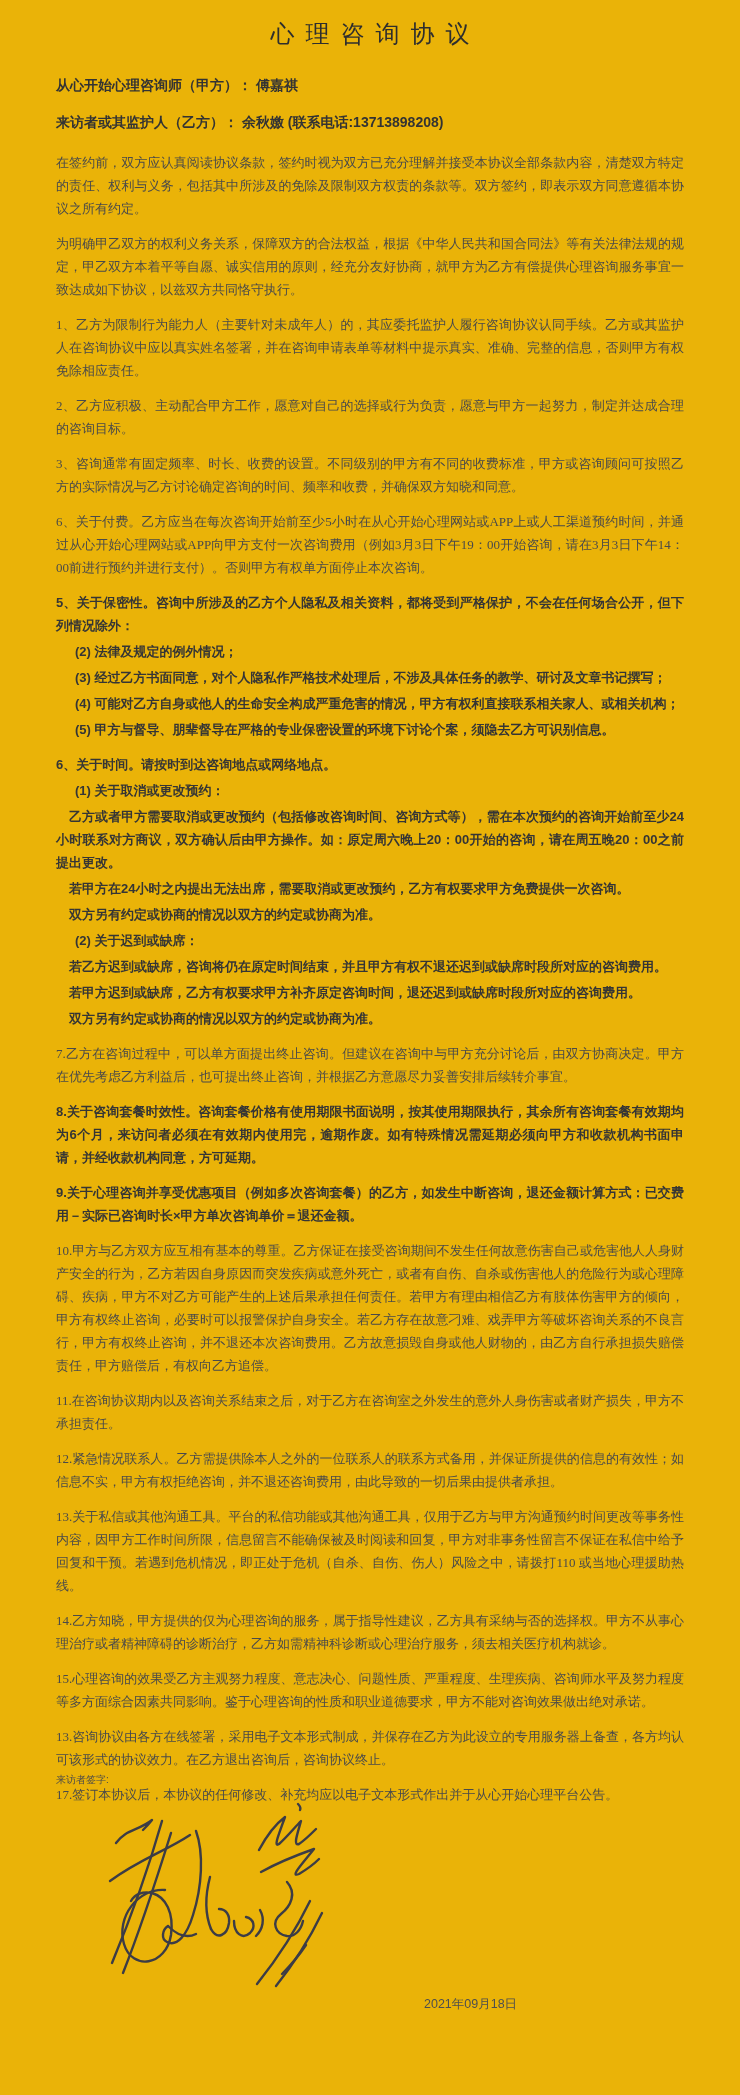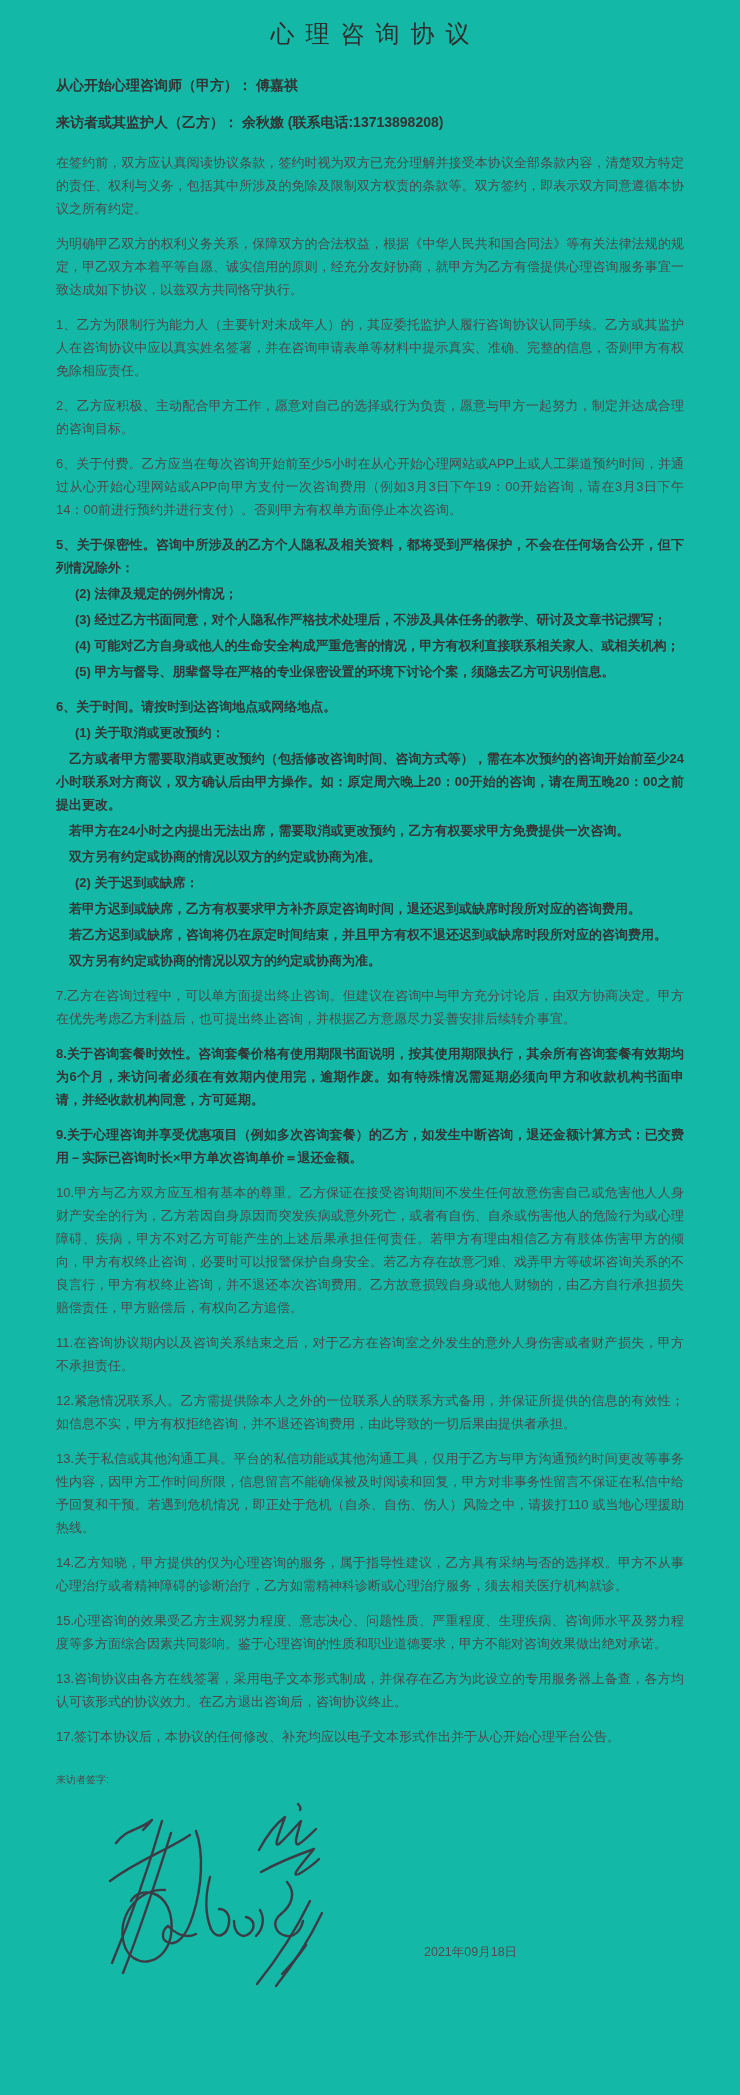--- a/index.html
+++ b/index.html
@@ -1,63 +1,64 @@
 <!DOCTYPE html>
 <html><head>
 <meta charset="utf-8">
 <style>
   html,body{margin:0;padding:0;}
   body{background:#ededed;font-family:"Liberation Sans",sans-serif;}
-  .page{position:relative;width:740px;height:2095px;overflow:hidden;background:#14b8a6;
+  .page{position:relative;width:740px;height:2095px;overflow:hidden;background:#eab308;
         box-sizing:border-box;padding:10px 56px 0 56px;}
   .doc-title{font-size:24px;font-weight:500;letter-spacing:11px;text-align:center;
              color:#2e2e2e;margin:8px 0 27px 0;padding-left:11px;}
   .party{font-weight:bold;font-size:14px;color:#333;margin:0 0 19px 0;}
   .blk{font-size:13px;line-height:23px;color:#4a4a4a;text-align:justify;margin:0 0 12px 0;}
-  .blk.plain{font-weight:normal;}
+  .blk.plain{font-weight:normal;font-family:Liberation Serif, serif;}
   .blk.bold{font-weight:bold;color:#353535;}
   .blk.bold-tight{font-weight:bold;color:#353535;margin-bottom:3px;}
   .blk.item{font-weight:bold;color:#353535;margin-bottom:3px;text-indent:19px;}
   .blk.item-end{font-weight:bold;color:#353535;margin-bottom:12px;text-indent:19px;}
   .blk.sub{font-weight:bold;color:#353535;margin-bottom:3px;text-indent:13px;}
   .blk.sub-end{font-weight:bold;color:#353535;margin-bottom:12px;text-indent:13px;}
   .sig-label{position:absolute;left:56px;top:1763px;font-size:10px;color:#4a4a4a;}
   .sig-wrap{position:absolute;left:108px;top:1793px;width:228px;height:196px;}
   .sig-wrap svg{width:100%;height:100%;}
   .sig-wrap path{fill:none;stroke:#3c3c46;stroke-width:2.4;stroke-linecap:round;stroke-linejoin:round;}
-  .date-line{position:absolute;left:424px;top:1944px;font-size:12.5px;color:#4f4f4f;}
+  .date-line{position:absolute;left:424px;top:1996px;font-size:12.5px;color:#4f4f4f;}
 </style>
 </head>
 <body>
 
 <div class="page">
   <h1 class="doc-title">心理咨询协议</h1>
 
   <p class="party">从心开始心理咨询师（甲方）： 傅嘉祺</p>
   <p class="party">来访者或其监护人（乙方）： 余秋嬓 (联系电话:13713898208)</p>
 
   <div>
       <p class="blk plain">在签约前，双方应认真阅读协议条款，签约时视为双方已充分理解并接受本协议全部条款内容，清楚双方特定的责任、权利与义务，包括其中所涉及的免除及限制双方权责的条款等。双方签约，即表示双方同意遵循本协议之所有约定。</p>
       <p class="blk plain">为明确甲乙双方的权利义务关系，保障双方的合法权益，根据《中华人民共和国合同法》等有关法律法规的规定，甲乙双方本着平等自愿、诚实信用的原则，经充分友好协商，就甲方为乙方有偿提供心理咨询服务事宜一致达成如下协议，以兹双方共同恪守执行。</p>
       <p class="blk plain">1、乙方为限制行为能力人（主要针对未成年人）的，其应委托监护人履行咨询协议认同手续。乙方或其监护人在咨询协议中应以真实姓名签署，并在咨询申请表单等材料中提示真实、准确、完整的信息，否则甲方有权免除相应责任。</p>
       <p class="blk plain">2、乙方应积极、主动配合甲方工作，愿意对自己的选择或行为负责，愿意与甲方一起努力，制定并达成合理的咨询目标。</p>
+      <p class="blk plain">3、咨询通常有固定频率、时长、收费的设置。不同级别的甲方有不同的收费标准，甲方或咨询顾问可按照乙方的实际情况与乙方讨论确定咨询的时间、频率和收费，并确保双方知晓和同意。</p>
       <p class="blk plain">6、关于付费。乙方应当在每次咨询开始前至少5小时在从心开始心理网站或APP上或人工渠道预约时间，并通过从心开始心理网站或APP向甲方支付一次咨询费用（例如3月3日下午19：00开始咨询，请在3月3日下午14：00前进行预约并进行支付）。否则甲方有权单方面停止本次咨询。</p>
       <p class="blk bold-tight">5、关于保密性。咨询中所涉及的乙方个人隐私及相关资料，都将受到严格保护，不会在任何场合公开，但下列情况除外：</p>
       <p class="blk item">(2) 法律及规定的例外情况；</p>
       <p class="blk item">(3) 经过乙方书面同意，对个人隐私作严格技术处理后，不涉及具体任务的教学、研讨及文章书记撰写；</p>
       <p class="blk item">(4) 可能对乙方自身或他人的生命安全构成严重危害的情况，甲方有权利直接联系相关家人、或相关机构；</p>
       <p class="blk item-end">(5) 甲方与督导、朋辈督导在严格的专业保密设置的环境下讨论个案，须隐去乙方可识别信息。</p>
       <p class="blk bold-tight">6、关于时间。请按时到达咨询地点或网络地点。</p>
       <p class="blk item">(1) 关于取消或更改预约：</p>
       <p class="blk sub">乙方或者甲方需要取消或更改预约（包括修改咨询时间、咨询方式等），需在本次预约的咨询开始前至少24小时联系对方商议，双方确认后由甲方操作。如：原定周六晚上20：00开始的咨询，请在周五晚20：00之前提出更改。</p>
       <p class="blk sub">若甲方在24小时之内提出无法出席，需要取消或更改预约，乙方有权要求甲方免费提供一次咨询。</p>
       <p class="blk sub">双方另有约定或协商的情况以双方的约定或协商为准。</p>
       <p class="blk item">(2) 关于迟到或缺席：</p>
+      <p class="blk sub">若乙方迟到或缺席，咨询将仍在原定时间结束，并且甲方有权不退还迟到或缺席时段所对应的咨询费用。</p>
       <p class="blk sub">若甲方迟到或缺席，乙方有权要求甲方补齐原定咨询时间，退还迟到或缺席时段所对应的咨询费用。</p>
-      <p class="blk sub">若乙方迟到或缺席，咨询将仍在原定时间结束，并且甲方有权不退还迟到或缺席时段所对应的咨询费用。</p>
       <p class="blk sub-end">双方另有约定或协商的情况以双方的约定或协商为准。</p>
       <p class="blk plain">7.乙方在咨询过程中，可以单方面提出终止咨询。但建议在咨询中与甲方充分讨论后，由双方协商决定。甲方在优先考虑乙方利益后，也可提出终止咨询，并根据乙方意愿尽力妥善安排后续转介事宜。</p>
       <p class="blk bold">8.关于咨询套餐时效性。咨询套餐价格有使用期限书面说明，按其使用期限执行，其余所有咨询套餐有效期均为6个月，来访问者必须在有效期内使用完，逾期作废。如有特殊情况需延期必须向甲方和收款机构书面申请，并经收款机构同意，方可延期。</p>
       <p class="blk bold">9.关于心理咨询并享受优惠项目（例如多次咨询套餐）的乙方，如发生中断咨询，退还金额计算方式：已交费用－实际已咨询时长×甲方单次咨询单价＝退还金额。</p>
       <p class="blk plain">10.甲方与乙方双方应互相有基本的尊重。乙方保证在接受咨询期间不发生任何故意伤害自己或危害他人人身财产安全的行为，乙方若因自身原因而突发疾病或意外死亡，或者有自伤、自杀或伤害他人的危险行为或心理障碍、疾病，甲方不对乙方可能产生的上述后果承担任何责任。若甲方有理由相信乙方有肢体伤害甲方的倾向，甲方有权终止咨询，必要时可以报警保护自身安全。若乙方存在故意刁难、戏弄甲方等破坏咨询关系的不良言行，甲方有权终止咨询，并不退还本次咨询费用。乙方故意损毁自身或他人财物的，由乙方自行承担损失赔偿责任，甲方赔偿后，有权向乙方追偿。</p>
       <p class="blk plain">11.在咨询协议期内以及咨询关系结束之后，对于乙方在咨询室之外发生的意外人身伤害或者财产损失，甲方不承担责任。</p>
       <p class="blk plain">12.紧急情况联系人。乙方需提供除本人之外的一位联系人的联系方式备用，并保证所提供的信息的有效性；如信息不实，甲方有权拒绝咨询，并不退还咨询费用，由此导致的一切后果由提供者承担。</p>
       <p class="blk plain">13.关于私信或其他沟通工具。平台的私信功能或其他沟通工具，仅用于乙方与甲方沟通预约时间更改等事务性内容，因甲方工作时间所限，信息留言不能确保被及时阅读和回复，甲方对非事务性留言不保证在私信中给予回复和干预。若遇到危机情况，即正处于危机（自杀、自伤、伤人）风险之中，请拨打110 或当地心理援助热线。</p>
       <p class="blk plain">14.乙方知晓，甲方提供的仅为心理咨询的服务，属于指导性建议，乙方具有采纳与否的选择权。甲方不从事心理治疗或者精神障碍的诊断治疗，乙方如需精神科诊断或心理治疗服务，须去相关医疗机构就诊。</p>
       <p class="blk plain">15.心理咨询的效果受乙方主观努力程度、意志决心、问题性质、严重程度、生理疾病、咨询师水平及努力程度等多方面综合因素共同影响。鉴于心理咨询的性质和职业道德要求，甲方不能对咨询效果做出绝对承诺。</p>

